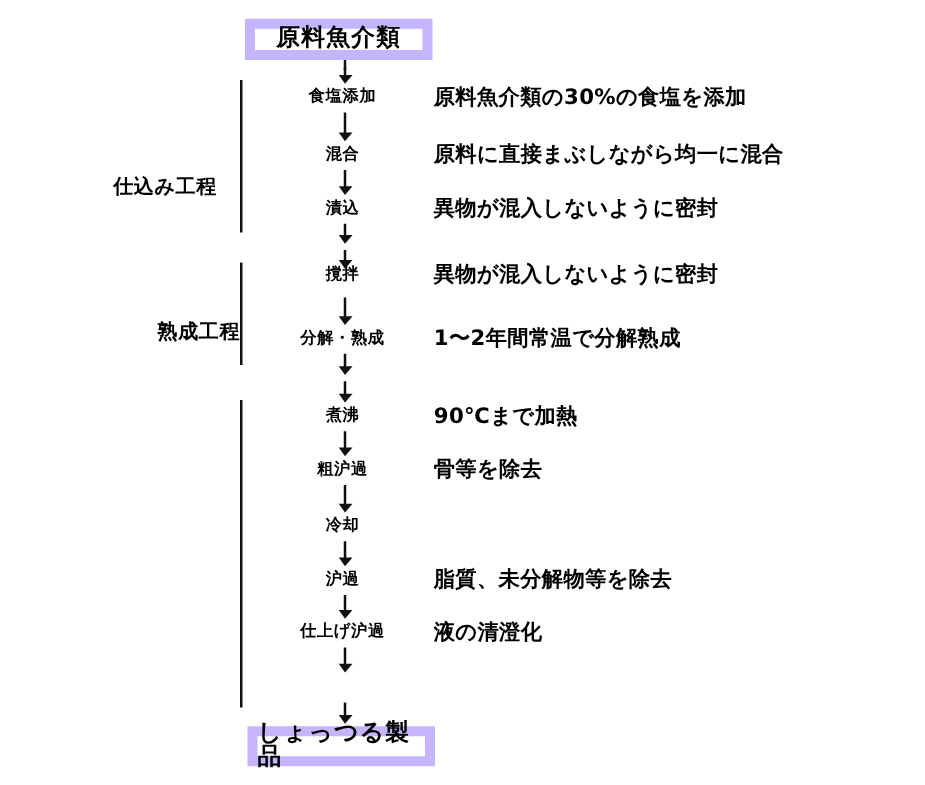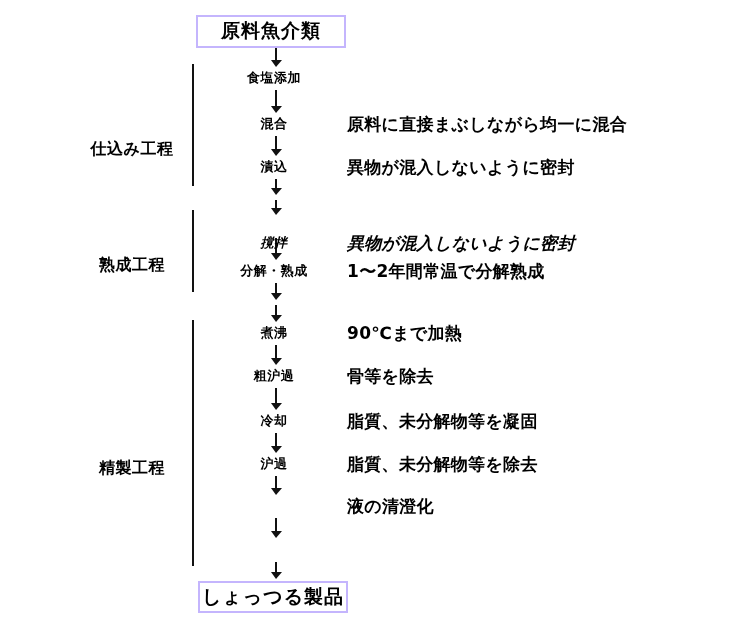--- a/index.html
+++ b/index.html
@@ -15,21 +15,21 @@
     background: #ffffff;
     font-family: "DejaVu Sans", "Liberation Sans", sans-serif;
     color: #000000;
     overflow: hidden;
   }
 
   
   .term-box {
     position: absolute;
     box-sizing: border-box;
-    border: 2px solid #c4b5fd;
+    border: 8px solid #c4b5fd;
     background: #ffffff;
     display: flex;
     align-items: center;
     justify-content: center;
     font-size: 19px;
     font-weight: bold;
     letter-spacing: 1px;
     line-height: 1;
     padding-bottom: 2px;
   }
@@ -54,21 +54,21 @@
     width: 120px;
     text-align: center;
     font-size: 16px;
     font-weight: bold;
     letter-spacing: 0.5px;
     white-space: nowrap;
     line-height: 1;
     margin-top: 24px;
   }
   #label-shikomi { top: 117px; }
-  #label-jukusei { top: 233px; }
+  #label-jukusei { top: 233px; text-align: right; }
   #label-seisei  { top: 436px; }
 
   
   .step {
     position: absolute;
     left: 0;
     width: 740px;
     height: 22px;
   }
   .step-name {
@@ -129,21 +129,20 @@
   <div class="term-box" id="box-top">
     <span>原料魚介類</span>
   </div>
 
   <div class="bracket" id="bracket-shikomi"></div>
   <div class="bracket" id="bracket-jukusei"></div>
   <div class="bracket" id="bracket-seisei"></div>
 
   <div class="stage-label" id="label-shikomi">仕込み工程</div>
   <div class="stage-label" id="label-jukusei">熟成工程</div>
-  <div class="stage-label" id="label-seisei">精製工程</div>
 
   <div id="connectors">
       <div class="plain-line" style="top: 48px; height: 8px;"></div>
       <div class="arrow" style="top: 54px; height: 13px;">
         <div class="shaft" style="height: 7px;"></div>
         <div class="head" style="top: 6px;"></div>
       </div>
       <div class="arrow" style="top: 90px; height: 23px;">
         <div class="shaft" style="height: 17px;"></div>
         <div class="head" style="top: 16px;"></div>
@@ -193,54 +192,55 @@
         <div class="head" style="top: 13px;"></div>
       </div>
       <div class="arrow" style="top: 562px; height: 17px;">
         <div class="shaft" style="height: 11px;"></div>
         <div class="head" style="top: 10px;"></div>
       </div>
     </div>
   <div id="steps">
       <div class="step" style="top: 67px;">
         <div class="step-name">食塩添加</div>
+        <div class="step-desc">原料魚介類の30%の食塩を添加</div>
       </div>
       <div class="step" style="top: 113px;">
         <div class="step-name">混合</div>
         <div class="step-desc">原料に直接まぶしながら均一に混合</div>
       </div>
       <div class="step" style="top: 156px;">
         <div class="step-name">漬込</div>
         <div class="step-desc">異物が混入しないように密封</div>
       </div>
-      <div class="step" style="top: 232px; font-style: italic;">
+      <div class="step" style="top: 209px;">
         <div class="step-name">撹拌</div>
         <div class="step-desc">異物が混入しないように密封</div>
       </div>
       <div class="step" style="top: 260px;">
         <div class="step-name">分解・熟成</div>
         <div class="step-desc">1〜2年間常温で分解熟成</div>
       </div>
       <div class="step" style="top: 322px;">
         <div class="step-name">煮沸</div>
         <div class="step-desc">90℃まで加熱</div>
       </div>
       <div class="step" style="top: 365px;">
         <div class="step-name">粗沪過</div>
         <div class="step-desc">骨等を除去</div>
       </div>
       <div class="step" style="top: 410px;">
         <div class="step-name">冷却</div>
-        <div class="step-desc">脂質、未分解物等を凝固</div>
       </div>
       <div class="step" style="top: 453px;">
         <div class="step-name">沪過</div>
         <div class="step-desc">脂質、未分解物等を除去</div>
       </div>
       <div class="step" style="top: 495px;">
+        <div class="step-name">仕上げ沪過</div>
         <div class="step-desc">液の清澄化</div>
       </div>
       <div class="step" style="top: 538px;">
       </div>
     </div>
 
   <div class="term-box" id="box-bottom">
     <span>しょっつる製品</span>
   </div>
 

